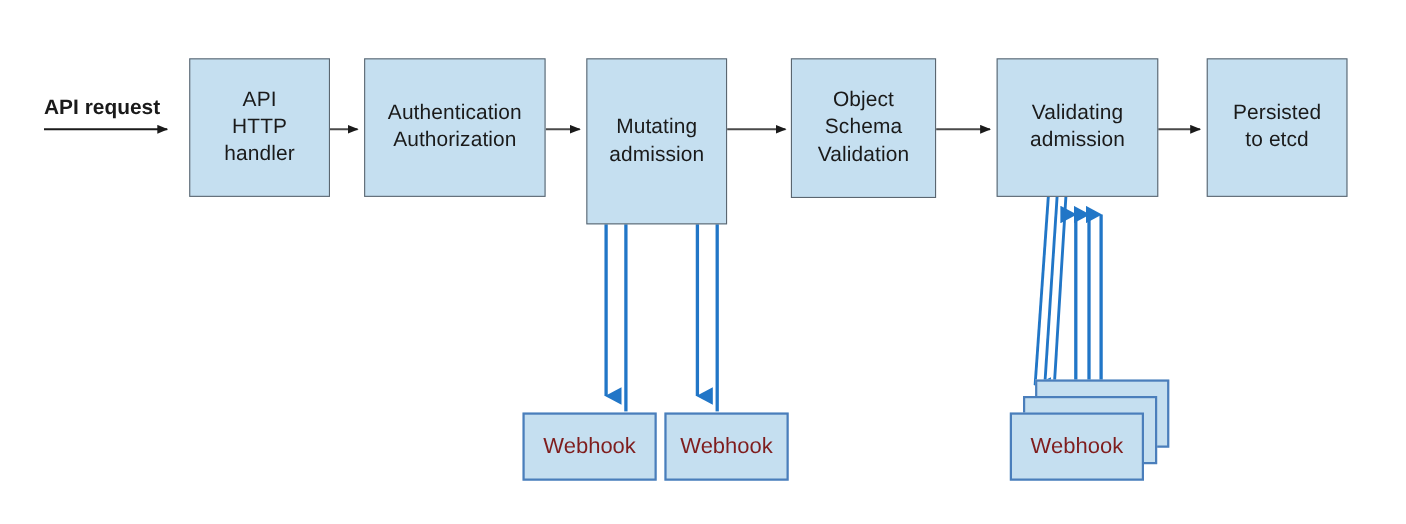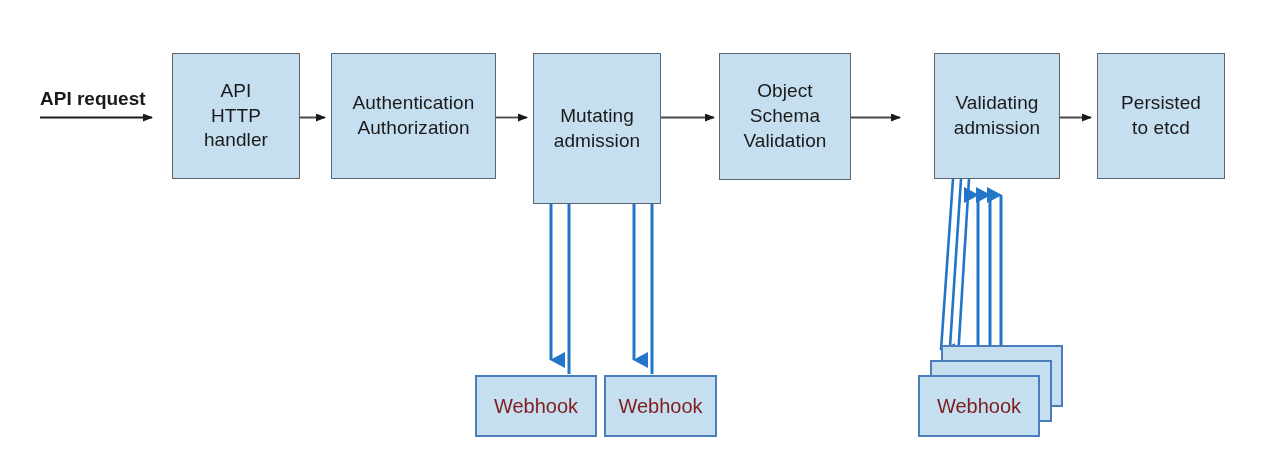--- a/index.html
+++ b/index.html
@@ -137,21 +137,21 @@
   <div class="stage-box" style="left:331px; top:53px; width:165px; height:126px;">Authentication
 Authorization</div>
 
   <div class="stage-box" style="left:533px; top:53px; width:128px; height:151px;">Mutating
 admission</div>
 
   <div class="stage-box" style="left:719px; top:53px; width:132px; height:127px;">Object
 Schema
 Validation</div>
 
-  <div class="stage-box" style="left:906px; top:53px; width:126px; height:126px;margin-left:28px;">Validating
+  <div class="stage-box" style="left:906px; top:53px; width:147px; height:126px;">Validating
 admission</div>
 
   <div class="stage-box" style="left:1097px; top:53px; width:128px; height:126px;">Persisted
 to etcd</div>
 
   <div class="webhook-box" style="left:475px; top:375px; width:122px; height:62px;">Webhook</div>
 
   <div class="webhook-box" style="left:604px; top:375px; width:113px; height:62px;">Webhook</div>
 
   <div class="webhook-stack-back" style="left:941px; top:345px; width:122px; height:62px;"></div>

